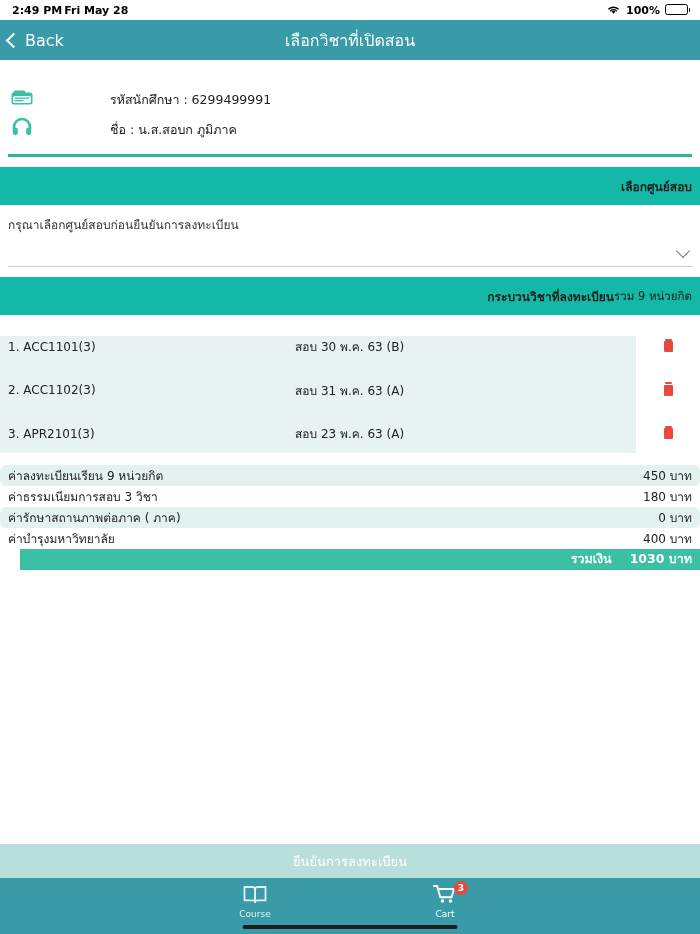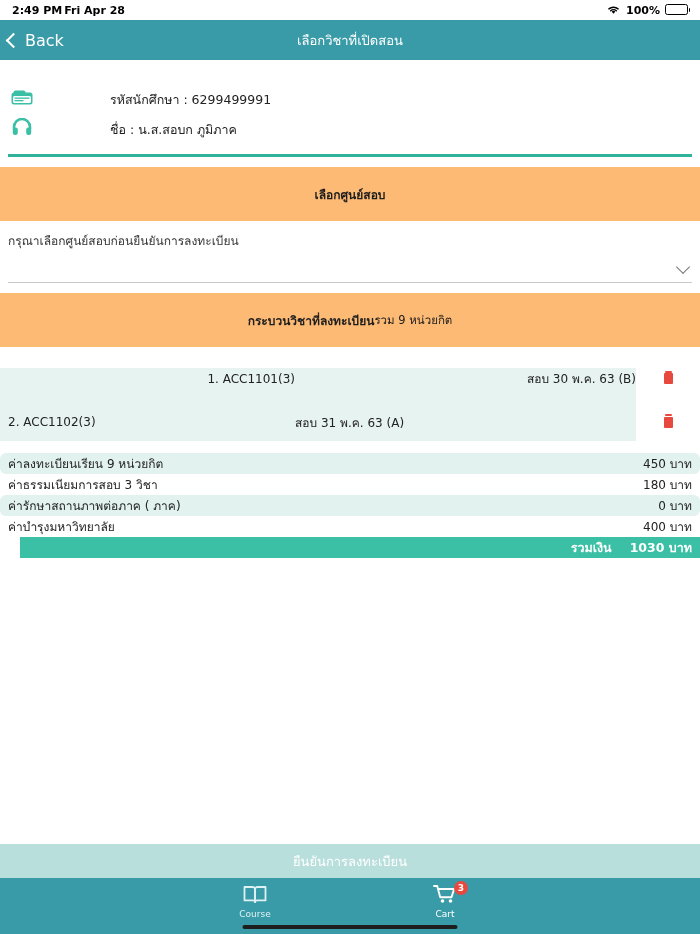--- a/index.html
+++ b/index.html
@@ -90,21 +90,21 @@
     height: 9px;
     border-left: 2px solid #fff;
     border-bottom: 2px solid #fff;
     transform: rotate(45deg);
     margin-right: 2px;
   }
   .nav-title {
     position: absolute;
     left: 0; right: 0;
     text-align: center;
-    font-size: 13px;
+    font-size: 16px;
     pointer-events: none;
   }
 
   
   .student-block {
     padding: 12px 0 8px 0;
     display: flex;
     margin-top: 16px;
   }
   .student-icons {
@@ -133,26 +133,26 @@
   }
 
   .teal-rule {
     height: 3px;
     background: #2fb39b;
     margin: 6px 8px 0 8px;
   }
 
   
   .section-head {
-    background: #fdba74;
+    background: #14b8a6;
     height: 22px;
     display: flex;
     align-items: center;
-    justify-content: center;
-    padding: 16px 8px;
+    justify-content: flex-end;
+    padding: 8px 8px;
     font-size: 12px;
     color: #1d1d1d;
     font-weight: bold;
     margin-top: 10px;
   }
   .section-head .right {
     font-weight: normal;
     font-size: 11.5px;
   }
 
@@ -335,21 +335,21 @@
     background: #1e1e1e;
     border-radius: 3px;
   }
 </style>
 </head>
 <body>
 
 <div class="status-bar">
   <div class="status-left">
     <span>2:49 PM</span>
-    <span>Fri Apr 28</span>
+    <span>Fri May 28</span>
   </div>
   <div class="status-right">
     <span class="wifi-icon">
       <svg width="15" height="11" viewBox="0 0 15 11">
         <path d="M7.5 9.8 L5.6 7.6 A3 3 0 0 1 9.4 7.6 Z" fill="#000"></path>
         <path d="M2.9 4.9 A7 7 0 0 1 12.1 4.9" stroke="#000" stroke-width="1.4" fill="none" stroke-linecap="round"></path>
         <path d="M4.6 6.8 A4.6 4.6 0 0 1 10.4 6.8" stroke="#000" stroke-width="1.4" fill="none" stroke-linecap="round"></path>
       </svg>
     </span>
     <span>100%</span>
@@ -401,30 +401,37 @@
   <span class="caret-down"></span>
 </div>
 
 <div class="section-head">
   <span>กระบวนวิชาที่ลงทะเบียน</span>
   <span class="right">รวม 9 หน่วยกิต</span>
 </div>
 
 <div class="course-table">
   <div class="white-gap"></div>
-  <div class="course-row" style="margin-top:21px;text-align:right;">
+  <div class="course-row" style="margin-top:21px;">
     <div class="course-code">1. ACC1101(3)</div>
     <div class="course-exam">สอบ 30 พ.ค. 63 (B)</div>
     <div class="course-del">
       <span class="trash"></span>
     </div>
   </div>
   <div class="course-row">
     <div class="course-code">2. ACC1102(3)</div>
     <div class="course-exam">สอบ 31 พ.ค. 63 (A)</div>
+    <div class="course-del">
+      <span class="trash"></span>
+    </div>
+  </div>
+  <div class="course-row">
+    <div class="course-code">3. APR2101(3)</div>
+    <div class="course-exam">สอบ 23 พ.ค. 63 (A)</div>
     <div class="course-del">
       <span class="trash"></span>
     </div>
   </div>
   <div style="height:8px;background:#e7f3f1;"></div>
 </div>
 
 <div class="fees">
   <div class="fee-row alt">
     <span>ค่าลงทะเบียนเรียน 9 หน่วยกิต</span>

